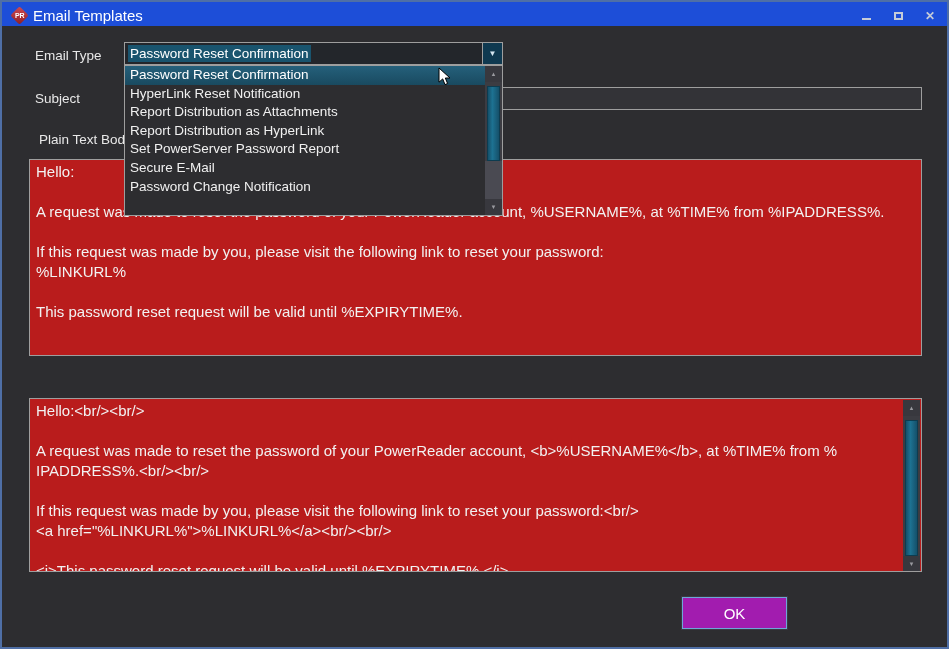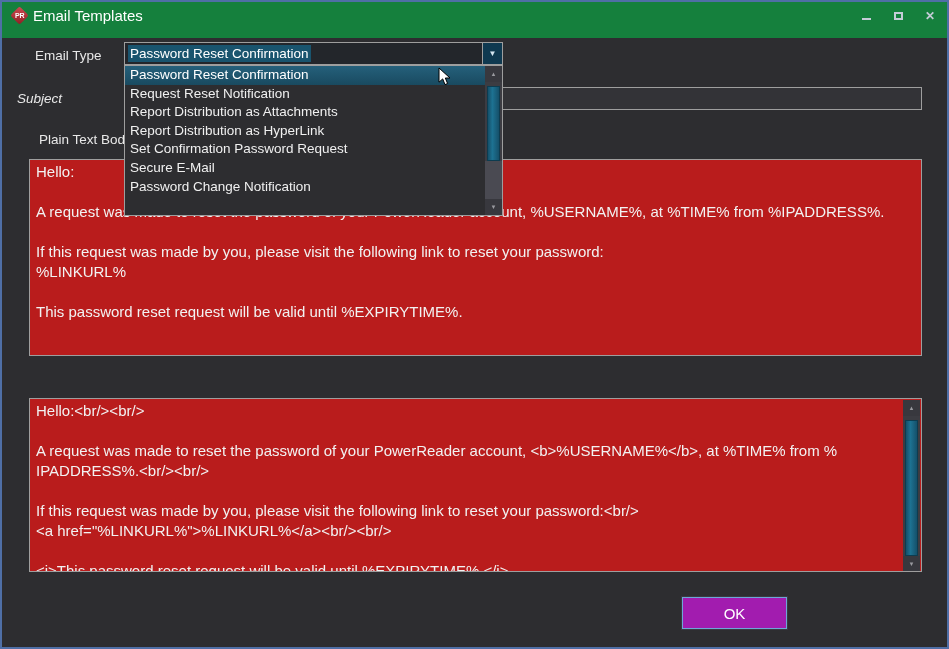--- a/index.html
+++ b/index.html
@@ -8,22 +8,22 @@
     background:#2d2d30;
     font-family:"Liberation Sans", sans-serif;
     -webkit-font-smoothing:antialiased;
   }
   .window{
     position:absolute;inset:0;width:949px;height:649px;box-sizing:border-box;
     border:2px solid #4f6fa6;
   }
   
   .titlebar{
-    position:absolute;left:0;top:0;right:0;height:36px;
-    background:#15803d;display:flex;align-items:center;
+    position:absolute;left:0;top:0;right:0;height:24px;
+    background:#1d4ed8;display:flex;align-items:center;
   }
   .app-icon{
     position:absolute;left:11px;top:7px;width:13px;height:13px;
     transform:rotate(45deg);
     background:linear-gradient(135deg,#d14b52,#8e1f24);
     border-radius:2px;
     display:flex;align-items:center;justify-content:center;
   }
   .app-icon span{
     transform:rotate(-45deg);font-size:7px;font-weight:bold;color:#fff;letter-spacing:0;
@@ -135,41 +135,41 @@
       <div class="win-btn">
         <span class="glyph-max"></span>
       </div>
       <div class="win-btn">
         <span class="glyph-close">✕</span>
       </div>
     </div>
   </div>
 
   <div class="lbl" style="left:33px;top:46px;">Email Type</div>
-  <div class="lbl" style="left:15px;top:89px;font-style:italic;">Subject</div>
+  <div class="lbl" style="left:33px;top:89px;">Subject</div>
   <div class="lbl" style="left:37px;top:130px;">Plain Text Body</div>
 
   <input class="subject-input" readonly="" value="" style="">
 
   <div class="combo">
     <div class="combo-text">
       <span class="hl">Password Reset Confirmation</span>
     </div>
     <div class="combo-btn">
       <span>▼</span>
     </div>
   </div>
 
   <div class="dd-list">
     <div class="dd-items">
       <div class="dd-item selected">Password Reset Confirmation</div>
-      <div class="dd-item">Request Reset Notification</div>
+      <div class="dd-item">HyperLink Reset Notification</div>
       <div class="dd-item">Report Distribution as Attachments</div>
       <div class="dd-item">Report Distribution as HyperLink</div>
-      <div class="dd-item">Set Confirmation Password Request</div>
+      <div class="dd-item">Set PowerServer Password Report</div>
       <div class="dd-item">Secure E-Mail</div>
       <div class="dd-item">Password Change Notification</div>
     </div>
     <div class="sb dd-scroll">
       <div class="sb-btn" style="top:0;">
         <span>▲</span>
       </div>
       <div class="sb-thumb" style="top:20px;height:75px;"></div>
       <div class="sb-track-low" style="top:95px;height:38px;"></div>
       <div class="sb-btn" style="top:133px;">

